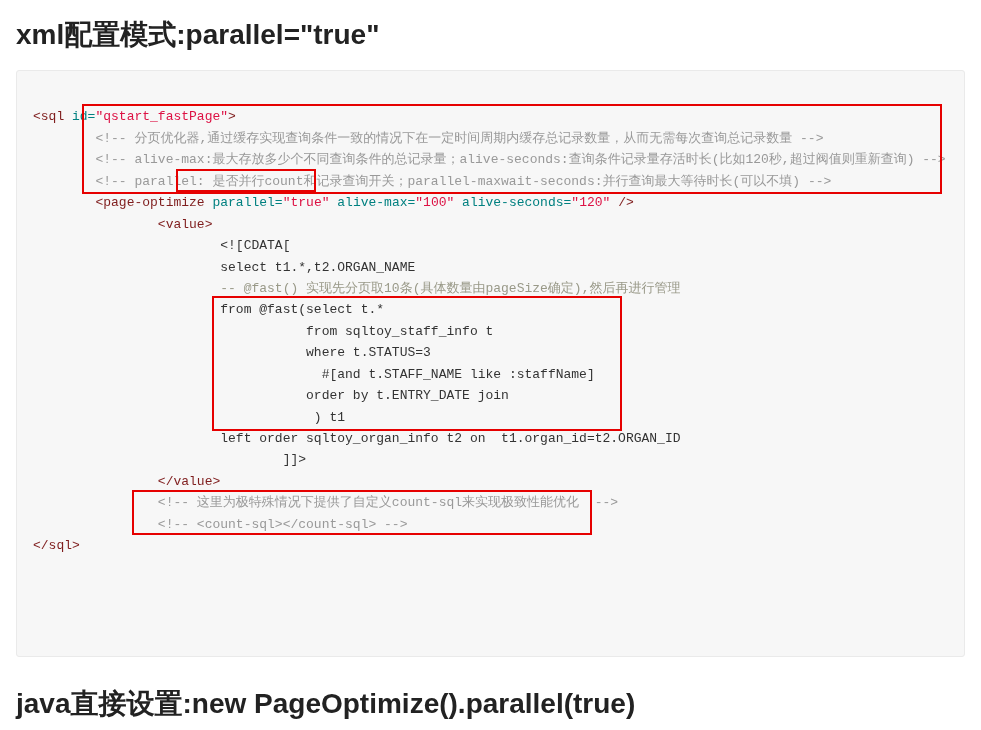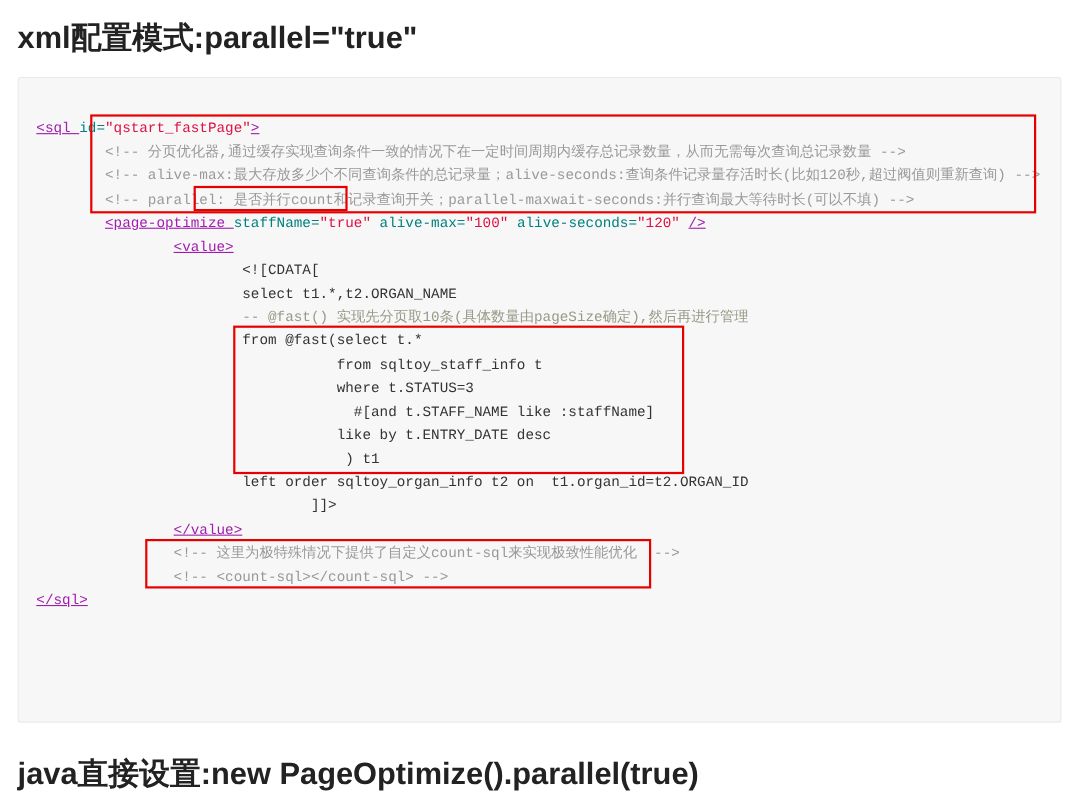--- a/index.html
+++ b/index.html
@@ -25,21 +25,21 @@
     padding: 14px 16px;
     font-family: Consolas, "Courier New", monospace;
     font-size: 13px;
     line-height: 1.65;
     white-space: pre;
     overflow-x: auto;
     position: relative;
     color: #333;
     margin-bottom: 28px;
   }
-  .tag { color: #a21caf; text-decoration: underline; }
+  .tag { color: #7f1d1d; }
   .attr { color: #008080; text-align: right; }
   .str { color: #dd1144; }
   .cmt { color: #999999; }
   .jcmt { color: #999988; }
 
   
   .hl {
     position: absolute;
     border: 2px solid #e60000;
     pointer-events: none;
@@ -54,30 +54,30 @@
 </head>
 <body>
 
 <h2>xml配置模式:parallel="true"</h2>
 
 <div class="code-block">
 <span class="tag">&lt;sql </span><span class="attr">id=</span><span class="str">"qstart_fastPage"</span><span class="tag">&gt;</span>
         <span class="cmt">&lt;!-- 分页优化器,通过缓存实现查询条件一致的情况下在一定时间周期内缓存总记录数量，从而无需每次查询总记录数量 --&gt;</span>
         <span class="cmt">&lt;!-- alive-max:最大存放多少个不同查询条件的总记录量；alive-seconds:查询条件记录量存活时长(比如120秒,超过阀值则重新查询) --&gt;</span>
         <span class="cmt">&lt;!-- parallel: 是否并行count和记录查询开关；parallel-maxwait-seconds:并行查询最大等待时长(可以不填) --&gt;</span>
-        <span class="tag">&lt;page-optimize </span><span class="attr">staffName=</span><span class="str">"true" </span><span class="attr">alive-max=</span><span class="str">"100" </span><span class="attr">alive-seconds=</span><span class="str">"120" </span><span class="tag">/&gt;</span>
+        <span class="tag">&lt;page-optimize </span><span class="attr">parallel=</span><span class="str">"true" </span><span class="attr">alive-max=</span><span class="str">"100" </span><span class="attr">alive-seconds=</span><span class="str">"120" </span><span class="tag">/&gt;</span>
                 <span class="tag">&lt;value&gt;</span>
                         <span>&lt;![CDATA[</span>
                         <span>select t1.*,t2.ORGAN_NAME</span>
                         <span class="jcmt">-- @fast() 实现先分页取10条(具体数量由pageSize确定),然后再进行管理</span>
                         <span>from @fast(select t.*</span>
                         <span>           from sqltoy_staff_info t</span>
                         <span>           where t.STATUS=3</span>
                         <span>             #[and t.STAFF_NAME like :staffName]</span>
-                        <span>           like by t.ENTRY_DATE desc</span>
+                        <span>           order by t.ENTRY_DATE join</span>
                         <span>            ) t1</span>
                         <span>left order sqltoy_organ_info t2 on  t1.organ_id=t2.ORGAN_ID</span>
                                 <span>]]&gt;</span>
                 <span class="tag">&lt;/value&gt;</span>
                 <span class="cmt">&lt;!-- 这里为极特殊情况下提供了自定义count-sql来实现极致性能优化  --&gt;</span>
                 <span class="cmt">&lt;!-- &lt;count-sql&gt;&lt;/count-sql&gt; --&gt;</span>
 <span class="tag">&lt;/sql&gt;</span>
 <div class="hl hl1"></div>
 <div class="hl hl2"></div>
 <div class="hl hl3"></div>

